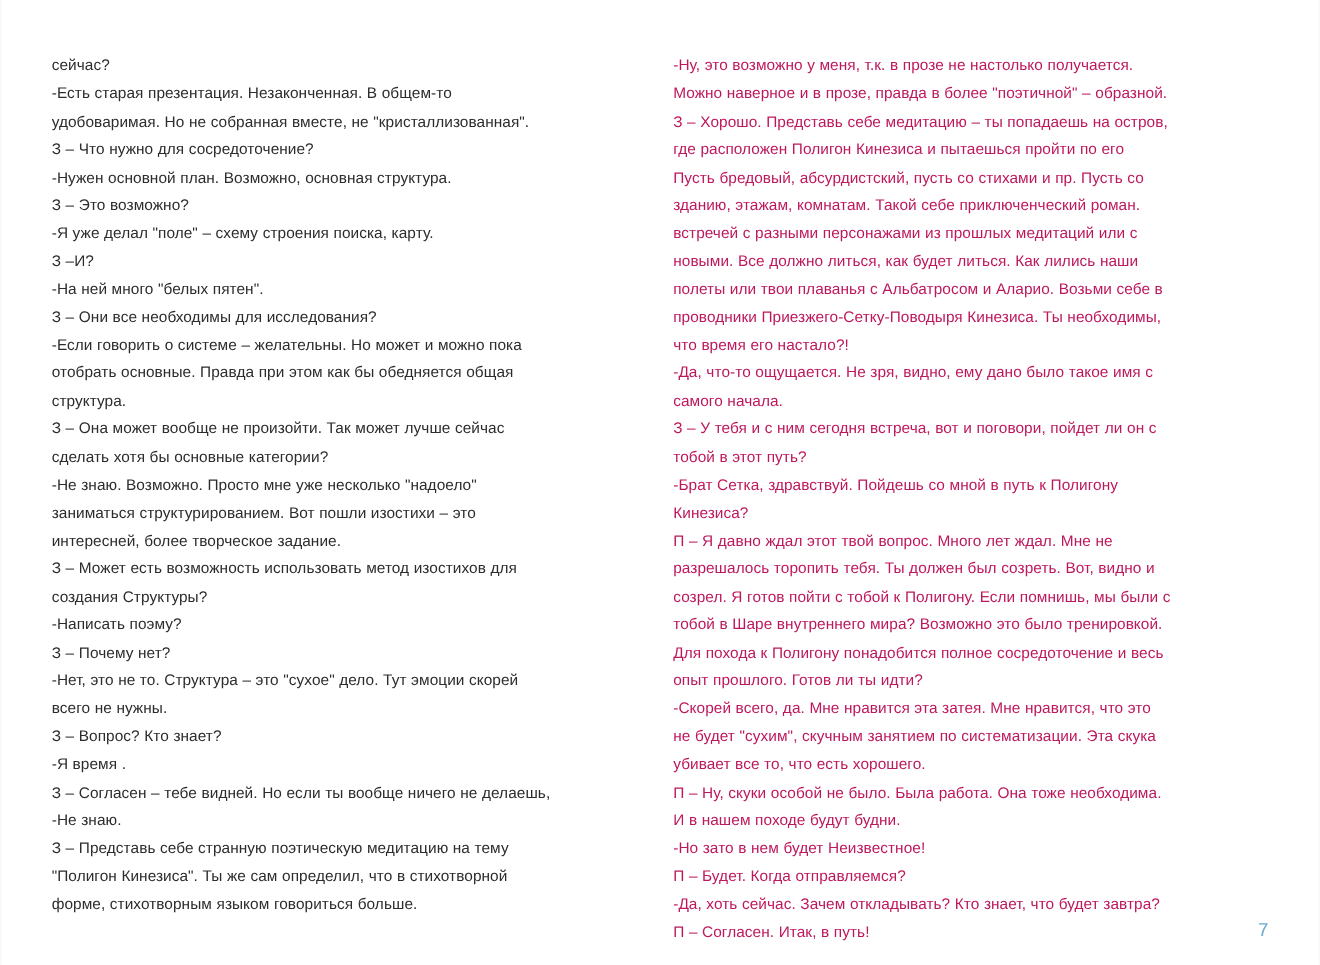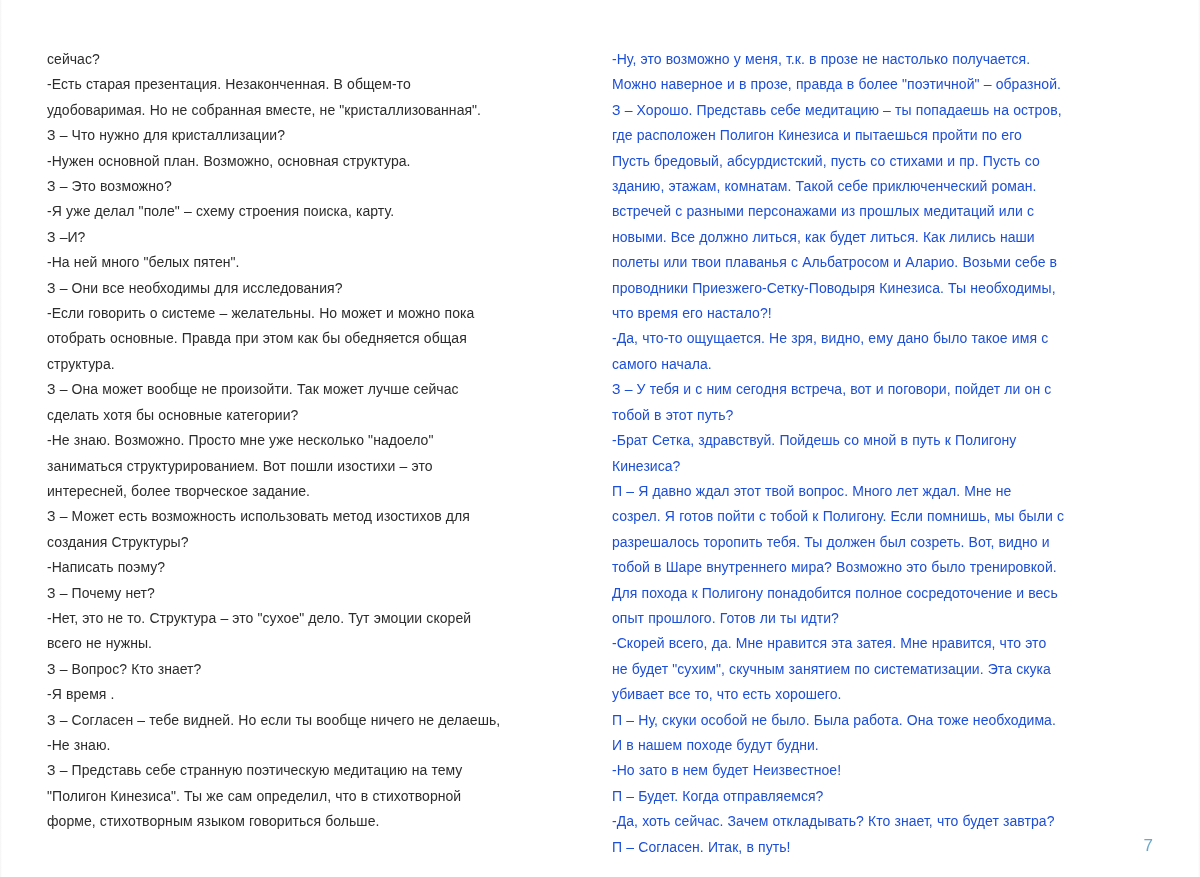--- a/index.html
+++ b/index.html
@@ -98,21 +98,21 @@
 
   <div class="page-edge-left"></div>
   <div class="page-edge-right"></div>
 
   <div class="columns">
 
     <div class="column column-left" id="col-left" style="color: rgb(44, 44, 44);">
         <div class="line">сейчас?</div>
         <div class="line">-Есть старая презентация. Незаконченная. В общем-то</div>
         <div class="line">удобоваримая. Но не собранная вместе, не "кристаллизованная".</div>
-        <div class="line">З – Что нужно для кристаллизации?</div>
+        <div class="line">З – Что нужно для сосредоточение?</div>
         <div class="line">-Нужен основной план. Возможно, основная структура.</div>
         <div class="line">З – Это возможно?</div>
         <div class="line">-Я уже делал "поле" – схему строения поиска, карту.</div>
         <div class="line">З –И?</div>
         <div class="line">-На ней много "белых пятен".</div>
         <div class="line">З – Они все необходимы для исследования?</div>
         <div class="line">-Если говорить о системе – желательны. Но может и можно пока</div>
         <div class="line">отобрать основные. Правда при этом как бы обедняется общая</div>
         <div class="line">структура.</div>
         <div class="line">З – Она может вообще не произойти. Так может лучше сейчас</div>
@@ -128,41 +128,41 @@
         <div class="line">всего не нужны.</div>
         <div class="line">З – Вопрос? Кто знает?</div>
         <div class="line">-Я время .</div>
         <div class="line">З – Согласен – тебе видней. Но если ты вообще ничего не делаешь,</div>
         <div class="line">-Не знаю.</div>
         <div class="line">З – Представь себе странную поэтическую медитацию на тему</div>
         <div class="line">"Полигон Кинезиса". Ты же сам определил, что в стихотворной</div>
         <div class="line">форме, стихотворным языком говориться больше.</div>
       </div>
 
-    <div class="column column-right" id="col-right" style="color: #1d4ed8;">
+    <div class="column column-right" id="col-right" style="color: #be185d;">
         <div class="line">-Ну, это возможно у меня, т.к. в прозе не настолько получается.</div>
         <div class="line">Можно наверное и в прозе, правда в более "поэтичной" – образной.</div>
         <div class="line">З – Хорошо. Представь себе медитацию – ты попадаешь на остров,</div>
         <div class="line">где расположен Полигон Кинезиса и пытаешься пройти по его</div>
         <div class="line">Пусть бредовый, абсурдистский, пусть со стихами и пр. Пусть со</div>
         <div class="line">зданию, этажам, комнатам. Такой себе приключенческий роман.</div>
         <div class="line">встречей с разными персонажами из прошлых медитаций или с</div>
         <div class="line">новыми. Все должно литься, как будет литься. Как лились наши</div>
         <div class="line">полеты или твои плаванья с Альбатросом и Аларио. Возьми себе в</div>
         <div class="line">проводники Приезжего-Сетку-Поводыря Кинезиса. Ты необходимы,</div>
         <div class="line">что время его настало?!</div>
         <div class="line">-Да, что-то ощущается. Не зря, видно, ему дано было такое имя с</div>
         <div class="line">самого начала.</div>
         <div class="line">З – У тебя и с ним сегодня встреча, вот и поговори, пойдет ли он с</div>
         <div class="line">тобой в этот путь?</div>
         <div class="line">-Брат Сетка, здравствуй. Пойдешь со мной в путь к Полигону</div>
         <div class="line">Кинезиса?</div>
         <div class="line">П – Я давно ждал этот твой вопрос. Много лет ждал. Мне не</div>
+        <div class="line">разрешалось торопить тебя. Ты должен был созреть. Вот, видно и</div>
         <div class="line">созрел. Я готов пойти с тобой к Полигону. Если помнишь, мы были с</div>
-        <div class="line">разрешалось торопить тебя. Ты должен был созреть. Вот, видно и</div>
         <div class="line">тобой в Шаре внутреннего мира? Возможно это было тренировкой.</div>
         <div class="line">Для похода к Полигону понадобится полное сосредоточение и весь</div>
         <div class="line">опыт прошлого. Готов ли ты идти?</div>
         <div class="line">-Скорей всего, да. Мне нравится эта затея. Мне нравится, что это</div>
         <div class="line">не будет "сухим", скучным занятием по систематизации. Эта скука</div>
         <div class="line">убивает все то, что есть хорошего.</div>
         <div class="line">П – Ну, скуки особой не было. Была работа. Она тоже необходима.</div>
         <div class="line">И в нашем походе будут будни.</div>
         <div class="line">-Но зато в нем будет Неизвестное!</div>
         <div class="line">П – Будет. Когда отправляемся?</div>

